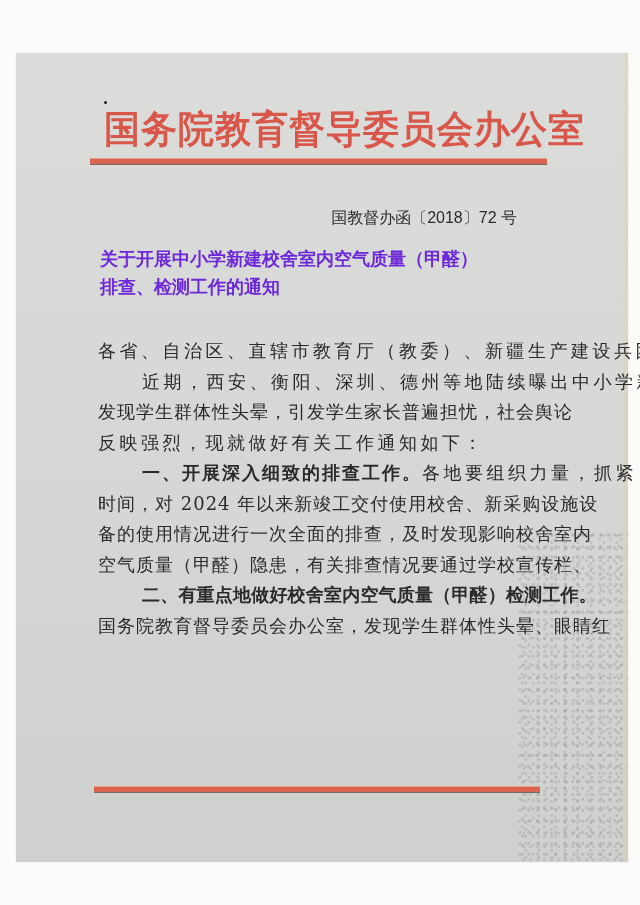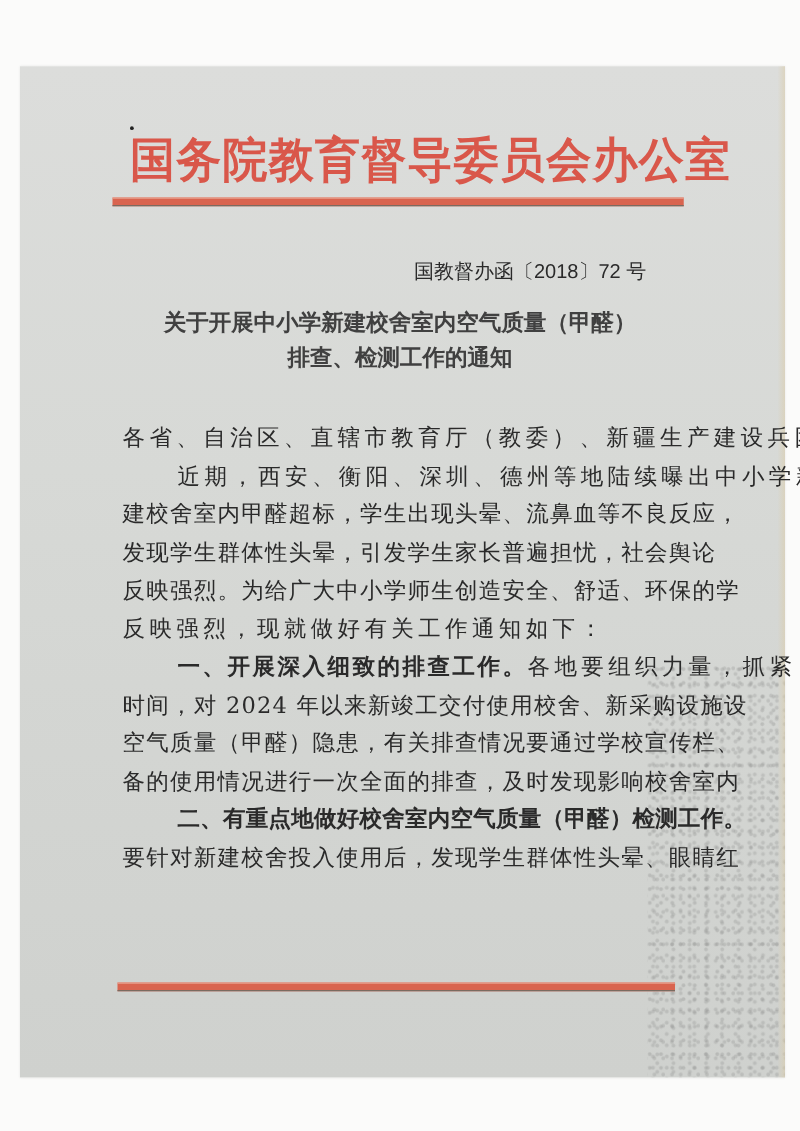--- a/index.html
+++ b/index.html
@@ -88,24 +88,24 @@
       color: #2a2a2a;
       white-space: nowrap;
       text-align: right;
       font-family: Liberation Sans, sans-serif;
       margin-top: 27px;
     }
     .doc-title {
       position: absolute;
       left: 100px;
       width: 440px;
-      text-align: center;
+      text-align: left;
       font-weight: bold;
       font-size: 18px;
-      color: #404040;
+      color: #6d28d9;
       white-space: nowrap;
       font-family: "DejaVu Sans", "Liberation Sans", sans-serif;
     }
     .title-l1 { top: 246px; line-height: 26px; }
     .title-l2 { top: 274px; line-height: 26px; }
     .body {
       position: absolute;
       left: 98px;
       top: 336px;
       width: 436px;
@@ -137,31 +137,29 @@
 
 <div class="doc-number">国教督办函〔2018〕72 号</div>
 
 <div class="doc-title title-l1">关于开展中小学新建校舍室内空气质量（甲醛）</div>
 <div class="doc-title title-l2">排查、检测工作的通知</div>
 
 <div class="body">
   <div class="line">各省、自治区、直辖市教育厅（教委）、新疆生产建设兵团</div>
 
   <div class="line indent">近期，西安、衡阳、深圳、德州等地陆续曝出中小学新</div>
-  <div class="line tight">建校舍室内甲醛超标，学生出现头晕、流鼻血等不良反应，</div>
   <div class="line tight">发现学生群体性头晕，引发学生家长普遍担忧，社会舆论</div>
-  <div class="line tight">反映强烈。为给广大中小学师生创造安全、舒适、环保的学</div>
   <div class="line">反映强烈，现就做好有关工作通知如下：</div>
 
   <div class="line indent">
     <span class="bold">一、开展深入细致的排查工作。</span><span>各地要组织力量，抓紧</span>
   </div>
   <div class="line tight">时间，对 2024 年以来新竣工交付使用校舍、新采购设施设</div>
+  <div class="line tight">备的使用情况进行一次全面的排查，及时发现影响校舍室内</div>
   <div class="line tight">空气质量（甲醛）隐患，有关排查情况要通过学校宣传栏、</div>
-  <div class="line tight">备的使用情况进行一次全面的排查，及时发现影响校舍室内</div>
 
   <div class="line indent">
     <span class="bold" style="letter-spacing:0.2px">二、有重点地做好校舍室内空气质量（甲醛）检测工作。</span>
   </div>
-  <div class="line tight">要针对新建校舍投入使用后，发现学生群体性头晕、眼睛红</div>
+  <div class="line tight">国务院教育督导委员会办公室，发现学生群体性头晕、眼睛红</div>
 </div>
 
 <div class="red-rule rule-bottom"></div>
 
 </body></html>

